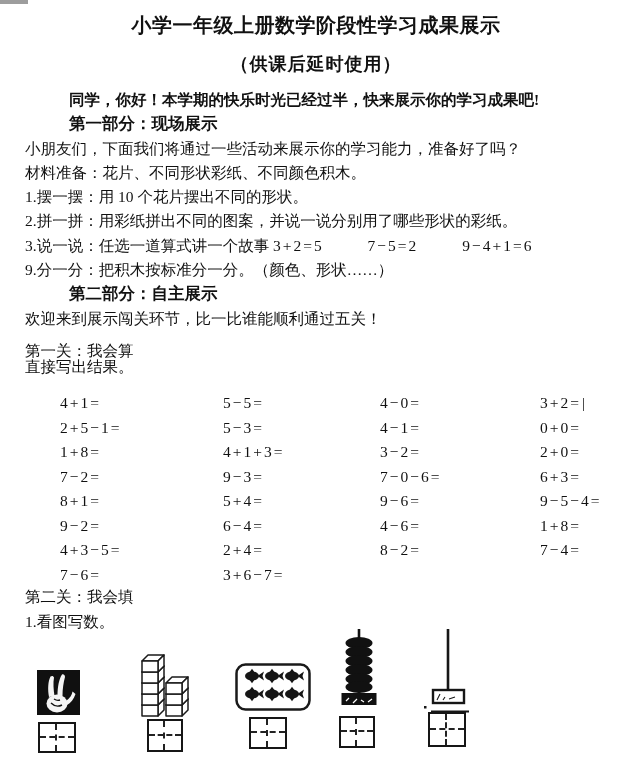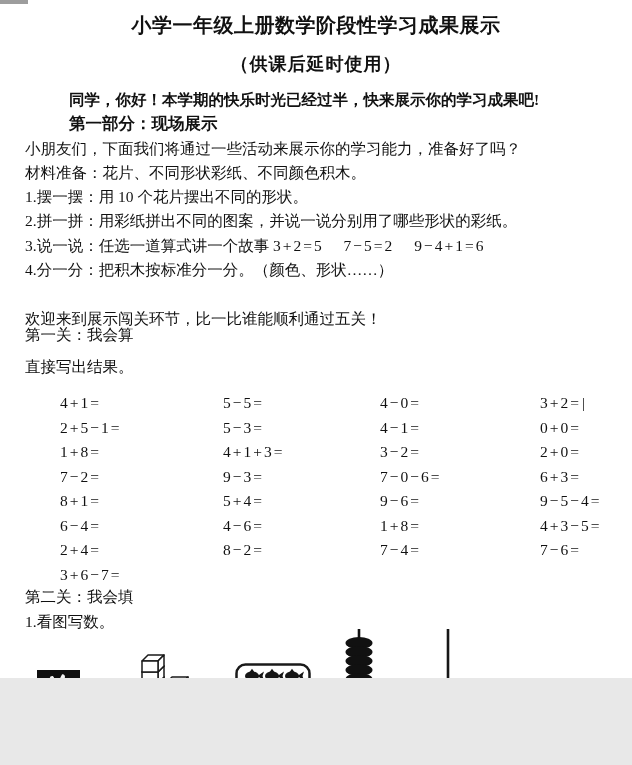--- a/index.html
+++ b/index.html
@@ -1,34 +1,34 @@
 <!DOCTYPE html>
 <html><head>
 <meta charset="utf-8">
 <style>
   html,body { margin:0; padding:0; background:#e8e8e8; }
   .page {
-    position:relative; width:632px; height:678px; background:#ffffff;
+    position:relative; width:632px; height:765px; background:#ffffff;
     font-family:"Liberation Serif","DejaVu Serif",serif; color:#111; overflow:hidden;
   }
   .topbar { position:absolute; left:0; top:0; width:28px; height:4px; background:#9d9d9d; }
   .title {
     position:absolute; left:0; right:0; top:12px; text-align:center;
     font-size:20px; font-weight:bold; letter-spacing:0.5px; white-space:nowrap;
   }
   .subtitle {
     position:absolute; left:0; right:0; top:52px; text-align:center;
     font-size:18px; font-weight:bold; letter-spacing:1px; white-space:nowrap;
   }
   .line { position:absolute; left:25px; white-space:nowrap; font-size:15.5px; line-height:20px; }
   .bold { font-weight:bold;margin-left:44px; }
   .h-part { font-size:16.5px; }
   .eq { font-family:"Liberation Serif","DejaVu Serif",serif; letter-spacing:2px; }
   .story-eq { letter-spacing:2px; }
-  .story-eq + .story-eq { margin-left:16px; }
+  .story-eq + .story-eq { margin-left:40px; }
   #quiz {
     position:absolute; left:25px; top:391px;
     display:grid; grid-template-columns:163px 157px 160px 122px; grid-auto-rows:24.5px;margin-left:35px;
   }
   .cell { font-size:15.5px; display:flex; align-items:center; white-space:nowrap; }
   .cursor { letter-spacing:0; font-weight:normal; margin-left:1px; }
   .fig { position:absolute; }
   .tian { position:absolute; border:2.4px solid #161616; background:#fff; box-sizing:border-box; }
   .tian i { position:absolute; display:block; }
   .tian .h { left:0; right:0; top:50%; margin-top:-2px; border-top:2.8px dashed #222; }
@@ -50,24 +50,25 @@
   <div class="line bold h-part" style="top:114px">第一部分：现场展示</div>
   <div class="line" style="top:163px">材料准备：花片、不同形状彩纸、不同颜色积木。</div>
   <div class="line" style="top:187px">1.摆一摆：用 10 个花片摆出不同的形状。</div>
   <div class="line" style="top:211px">2.拼一拼：用彩纸拼出不同的图案，并说一说分别用了哪些形状的彩纸。</div>
   <div class="line" style="top:236px">
     <span>3.说一说：任选一道算式讲一个故事</span>
     <span class="story-eq eq">3+2=5</span>
     <span class="story-eq eq">7−5=2</span>
     <span class="story-eq eq">9−4+1=6</span>
   </div>
-  <div class="line" style="top:260px">4.分一分：把积木按标准分一分。（颜色、形状……）</div>
-
+  <div class="line" style="top:260px">9.分一分：把积木按标准分一分。（颜色、形状……）</div>
+
+  <div class="line bold h-part" style="top:284px">第二部分：自主展示</div>
   <div class="line" style="top:309px">欢迎来到展示闯关环节，比一比谁能顺利通过五关！</div>
-  <div class="line" style="top:325px">第一关：我会算</div>
+  <div class="line" style="top:341px">第一关：我会算</div>
   <div class="line" style="top:357px">直接写出结果。</div>
 
   <div id="quiz">
     <div class="cell eq">4+1=</div>
     <div class="cell eq">5−5=</div>
     <div class="cell eq">4−0=</div>
     <div class="cell eq">
       <span>3+2=</span>
       <span class="cursor">|</span>
     </div>
@@ -80,20 +81,21 @@
     <div class="cell eq">3−2=</div>
     <div class="cell eq">2+0=</div>
     <div class="cell eq">7−2=</div>
     <div class="cell eq">9−3=</div>
     <div class="cell eq">7−0−6=</div>
     <div class="cell eq">6+3=</div>
     <div class="cell eq">8+1=</div>
     <div class="cell eq">5+4=</div>
     <div class="cell eq">9−6=</div>
     <div class="cell eq">9−5−4=</div>
+    <div class="cell eq">9−2=</div>
     <div class="cell eq">6−4=</div>
     <div class="cell eq">4−6=</div>
     <div class="cell eq">1+8=</div>
     <div class="cell eq">4+3−5=</div>
     <div class="cell eq">2+4=</div>
     <div class="cell eq">8−2=</div>
     <div class="cell eq">7−4=</div>
     <div class="cell eq">7−6=</div>
     <div class="cell eq">3+6−7=</div>
     <div class="cell eq"></div>

